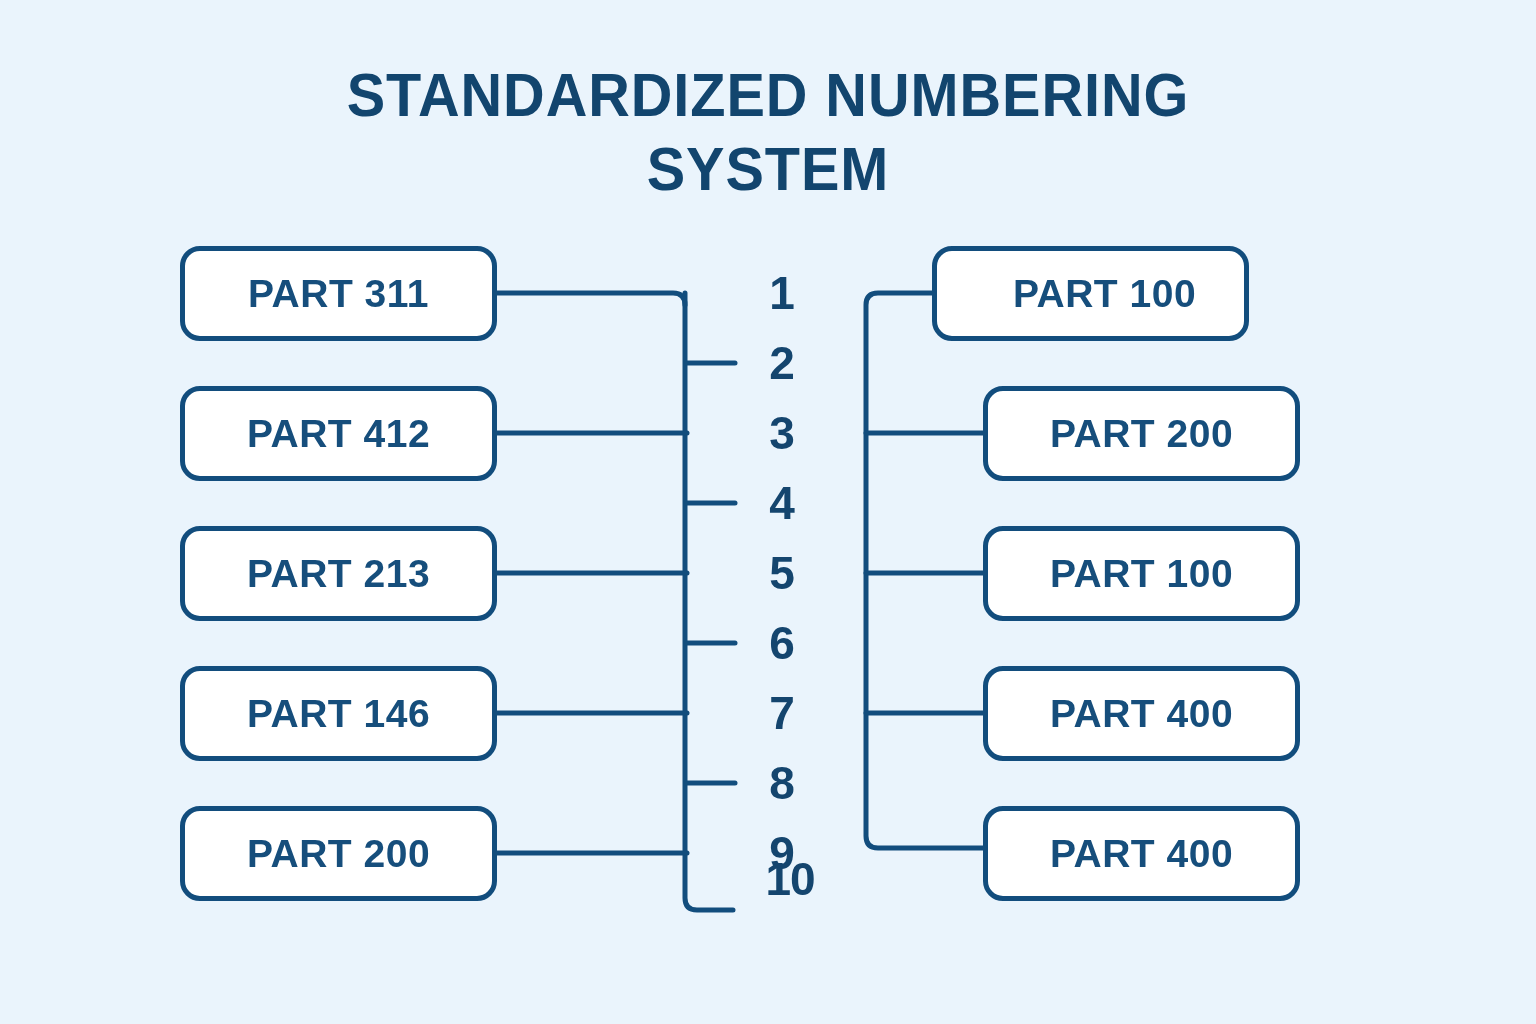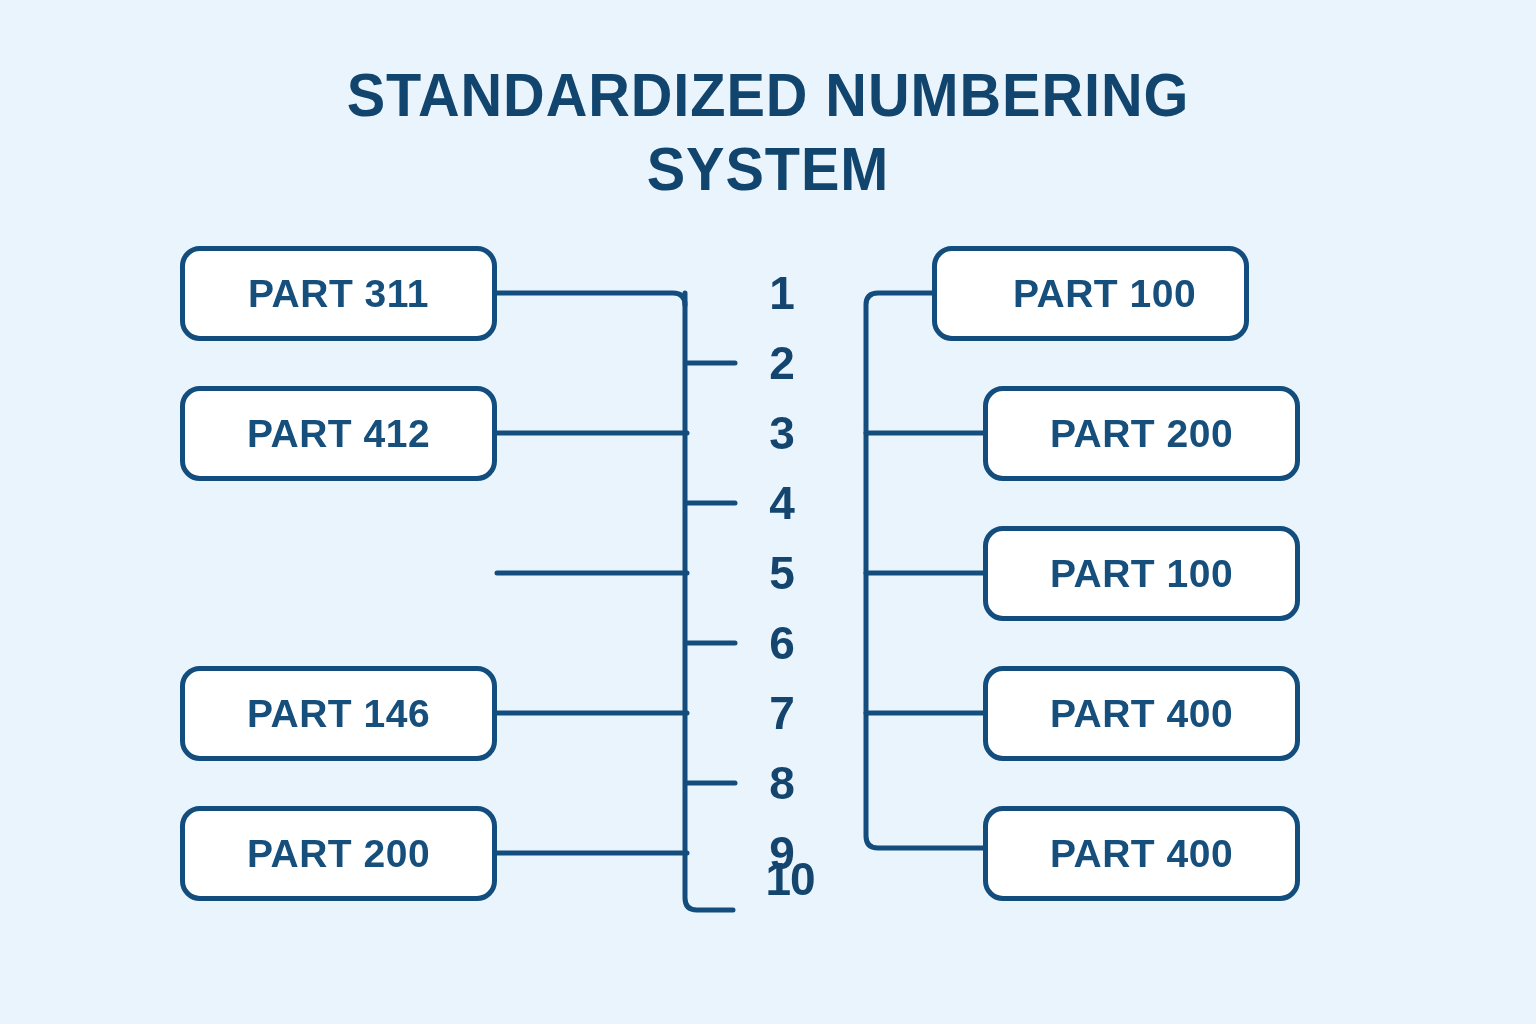--- a/index.html
+++ b/index.html
@@ -123,20 +123,23 @@
     <line x1="866" y1="573" x2="983" y2="573"></line>
     <line x1="866" y1="713" x2="983" y2="713"></line>
   </svg>
 
   <div class="part-box" style="left:180px; top:246px;">
     <span class="part-label">PART  311</span>
   </div>
   <div class="part-box" style="left:180px; top:386px;">
     <span class="part-label">PART  412</span>
   </div>
+  <div class="part-box" style="left:180px; top:526px;">
+    <span class="part-label">PART  213</span>
+  </div>
   <div class="part-box" style="left:180px; top:666px;">
     <span class="part-label">PART 146</span>
   </div>
   <div class="part-box" style="left:180px; top:806px;">
     <span class="part-label">PART 200</span>
   </div>
 
   <div class="part-box" style="left:932px; top:246px;padding-left:28px;">
     <span class="part-label">PART 100</span>
   </div>

